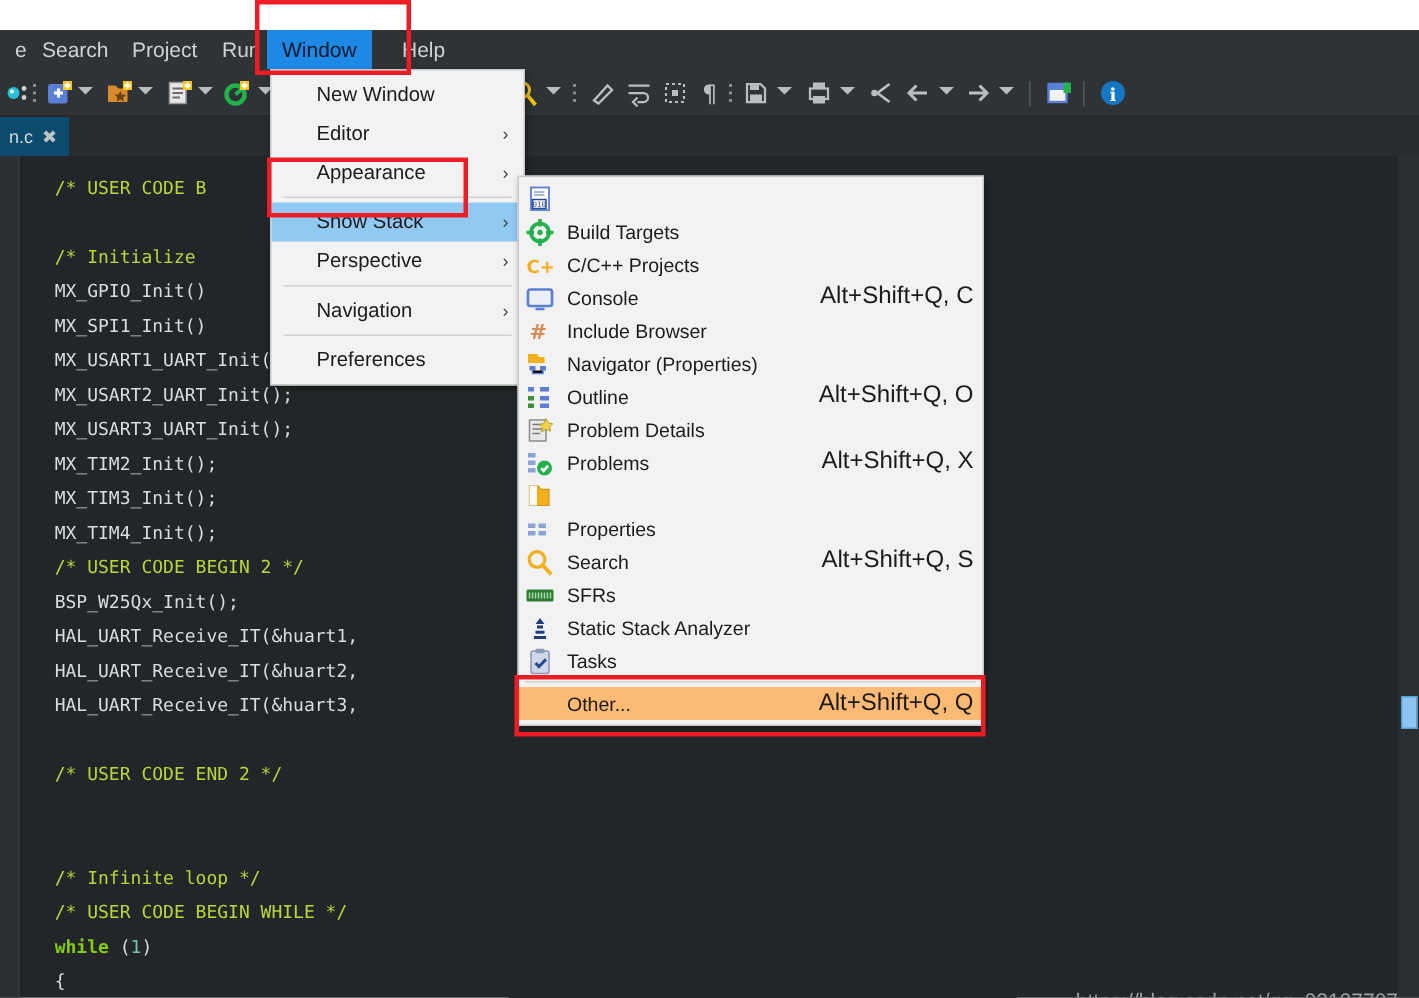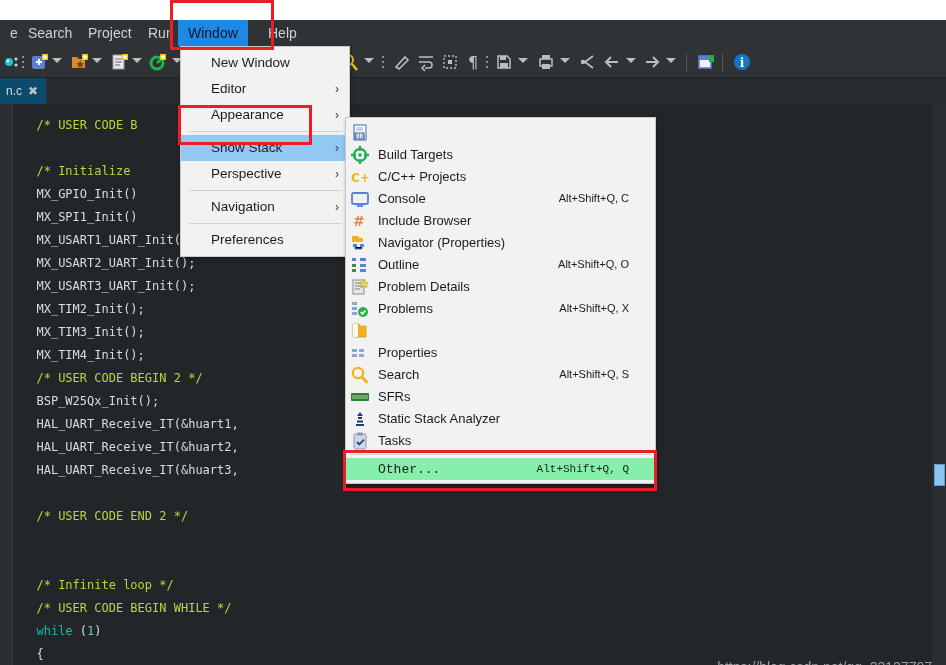--- a/index.html
+++ b/index.html
@@ -122,21 +122,21 @@
   .code {
     position: absolute;
     left: 22px; top: 10px;
     font-family: "DejaVu Sans Mono", monospace;
     font-size: 12px;
     line-height: 23px;
     white-space: pre;
     color: #d8dde0;
   }
   .c-comment { color: #b9d63b; }
-  .c-kw { color: #14b8a6; font-weight: normal; }
+  .c-kw { color: #84cc16; font-weight: bold; }
   .c-num { color: #6fc7a8; }
   .c-plain { color: #d8dde0; }
 
   .overview-ruler {
     position: absolute;
     right: 0; top: 0;
     width: 14px; height: 581px;
     background: #2b2f31;
   }
   .scroll-thumb {
@@ -204,32 +204,32 @@
   .sm-item {
     position: relative;
     height: 22px;
     display: flex;
     align-items: center;
     font-size: 13px;
     color: #1b1b1b;
     padding-left: 4px;
     white-space: nowrap;
   }
-  .sm-item.selected { background: #86efac; font-family: Liberation Mono, monospace; }
+  .sm-item.selected { background: #fdba74; }
   .sm-ico {
     width: 22px; height: 18px;
     margin-right: 6px;
     position: relative;
     flex: 0 0 22px;
   }
   .sm-label { flex: 1 1 auto; }
   .sm-key {
-    font-size: 11px;
+    font-size: 16px;
     color: #1b1b1b;
-    padding-right: 26px;
+    padding-right: 6px;
   }
   .sm-sep {
     height: 1px;
     background: #d0d0d0;
     margin: 3px 4px;
   }
 
   
   .redbox {
     position: absolute;

